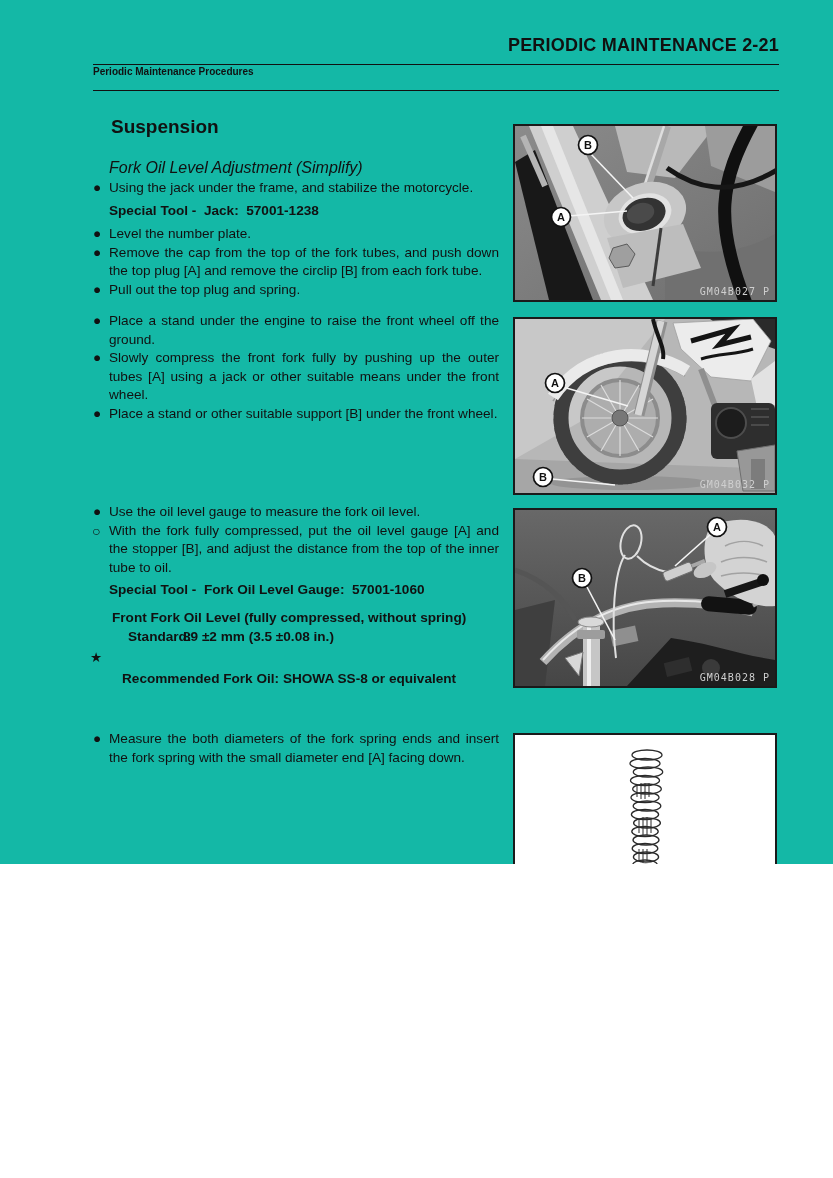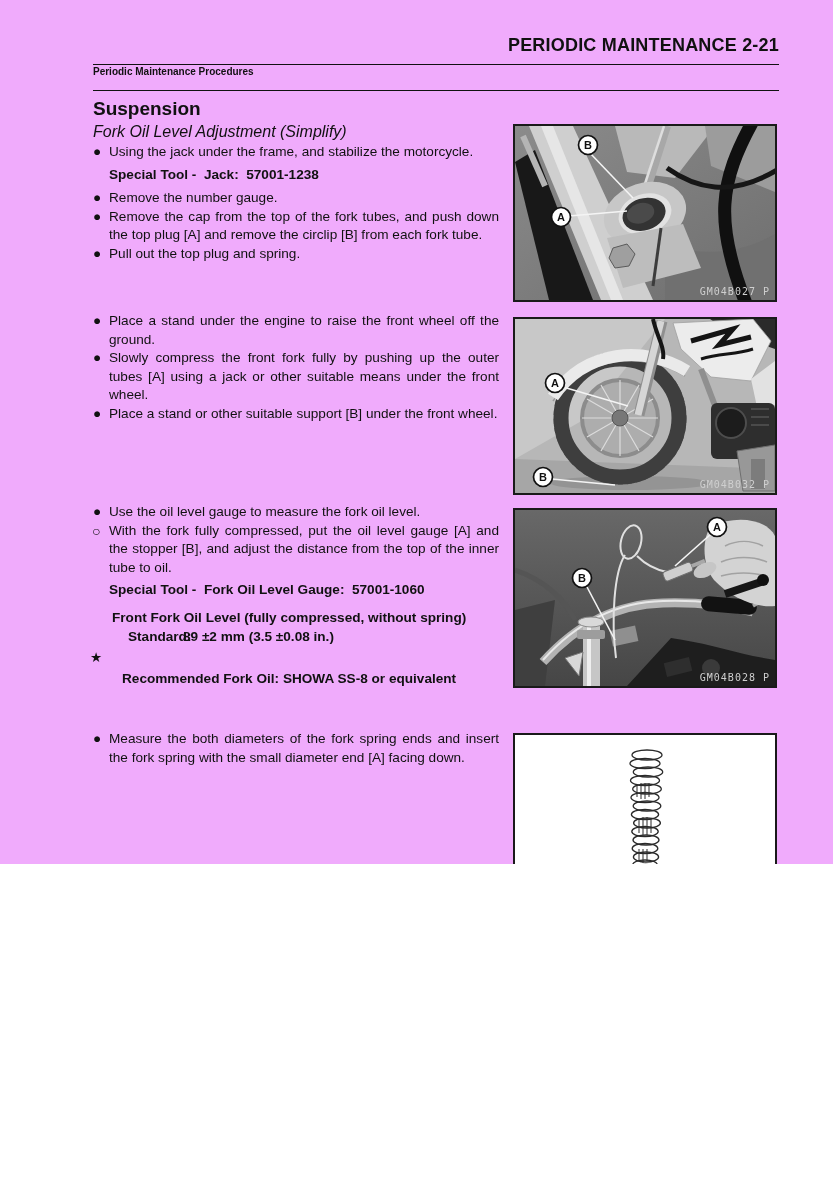--- a/index.html
+++ b/index.html
@@ -1,31 +1,31 @@
 <!DOCTYPE html>
 <html><head>
 <meta charset="utf-8">
 <style>
   html,body{margin:0;padding:0;background:#ffffff;}
   .page{
-    position:relative;width:833px;height:864px;background:#f0abfc;
+    position:relative;width:833px;height:864px;background:#14b8a6;
     font-family:"Liberation Sans",sans-serif;color:#111;overflow:hidden;
   }
   
   .header-right{position:absolute;top:35px;left:93px;width:686px;text-align:right;
     font-size:18px;font-weight:bold;letter-spacing:.2px;}
   .rule{position:absolute;left:93px;width:686px;border-top:1.6px solid #111;}
   .rule1{top:64px}.rule2{top:90px}
   .header-left{position:absolute;top:66px;left:93px;font-size:10px;font-weight:bold;}
 
   
   .tgroup{position:absolute;left:93px;width:406px;font-size:13.6px;line-height:18.6px;}
   .g1{top:96px}.g2{top:312px}.g3{top:503px}.g4{top:730px}
-  .sec-title{font-size:19px;font-weight:bold;line-height:25px;margin:0;}
-  .sub-title{font-size:16px;font-style:italic;line-height:21px;margin:0 0 1px 0;}
+  .sec-title{font-size:19px;font-weight:bold;line-height:25px;margin:18px;}
+  .sub-title{font-size:16px;font-style:italic;line-height:21px;margin:0 0 1px 16px;}
   .item{position:relative;padding-left:16px;text-align:justify;}
   .item .marker{position:absolute;left:0;top:0;}
   .marker.circle{left:-1px;font-size:14px;}
   .marker.star{left:-3px;}
   .special-tool{font-weight:bold;margin:4px 0 5px 16px;white-space:pre-wrap;}
   .spec-block{font-weight:bold;margin:9px 0 3px 19px;}
   .spec-row{margin-left:16px;}
   .spec-label{display:inline-block;width:55px;}
   .note-rec{font-weight:bold;margin:24px 0 0 29px;}
 
@@ -57,21 +57,21 @@
   <div class="tgroup g1">
     <h2 class="sec-title">Suspension</h2>
     <div class="sub-title">Fork Oil Level Adjustment (Simplify)</div>
     <div class="item">
       <span class="marker">●</span>
       <span>Using the jack under the frame, and stabilize the motorcycle.</span>
     </div>
     <div class="special-tool">Special Tool -  Jack:  57001-1238</div>
     <div class="item">
       <span class="marker">●</span>
-      <span>Remove the number gauge.</span>
+      <span>Level the number plate.</span>
     </div>
     <div class="item">
       <span class="marker">●</span>
       <span>Remove the cap from the top of the fork tubes, and push down the top plug [A] and remove the circlip [B] from each fork tube.</span>
     </div>
     <div class="item">
       <span class="marker">●</span>
       <span>Pull out the top plug and spring.</span>
     </div>
   </div>

